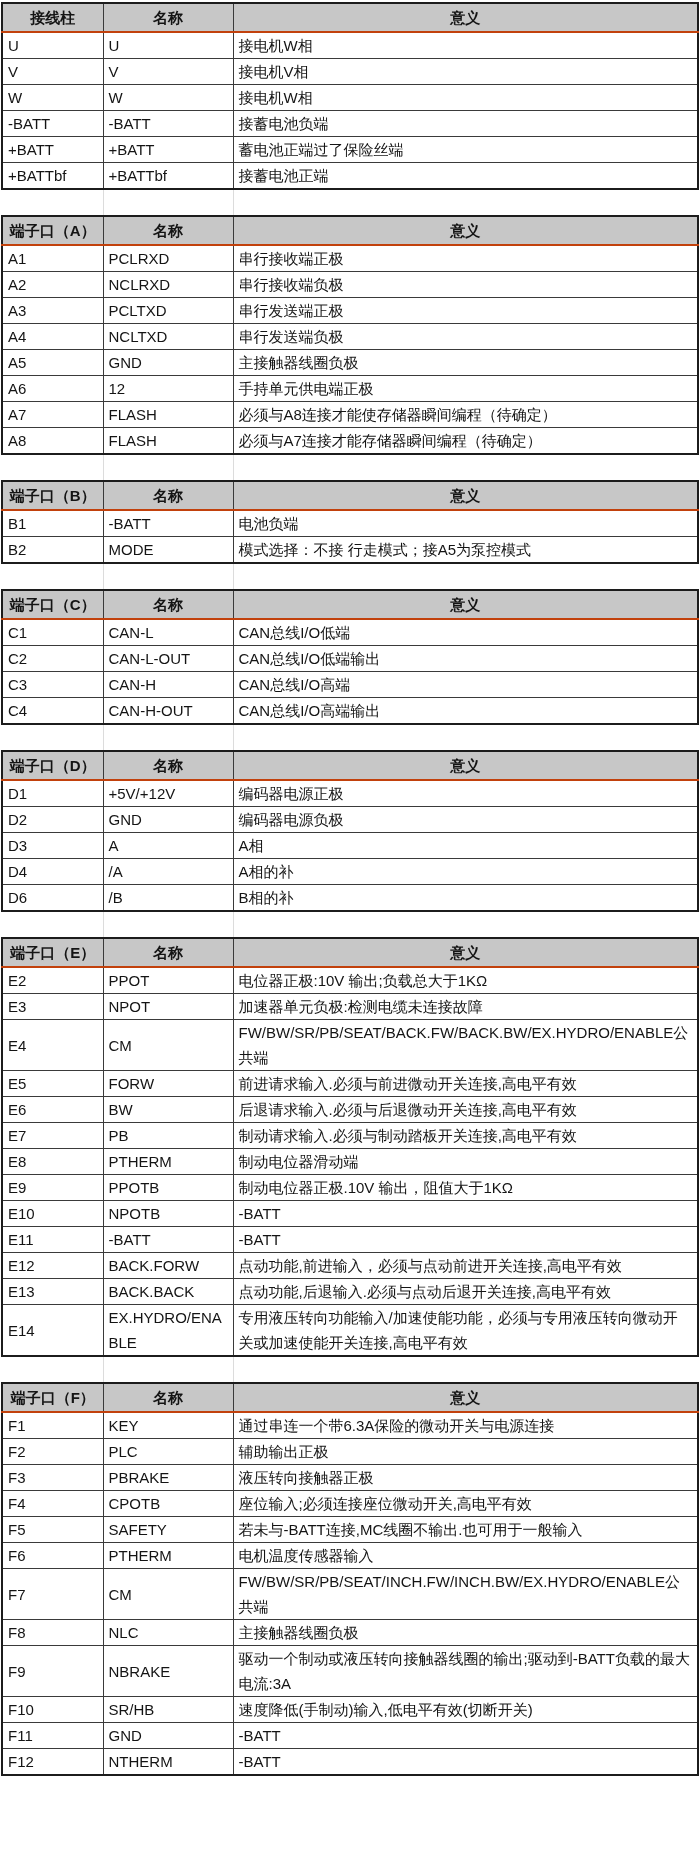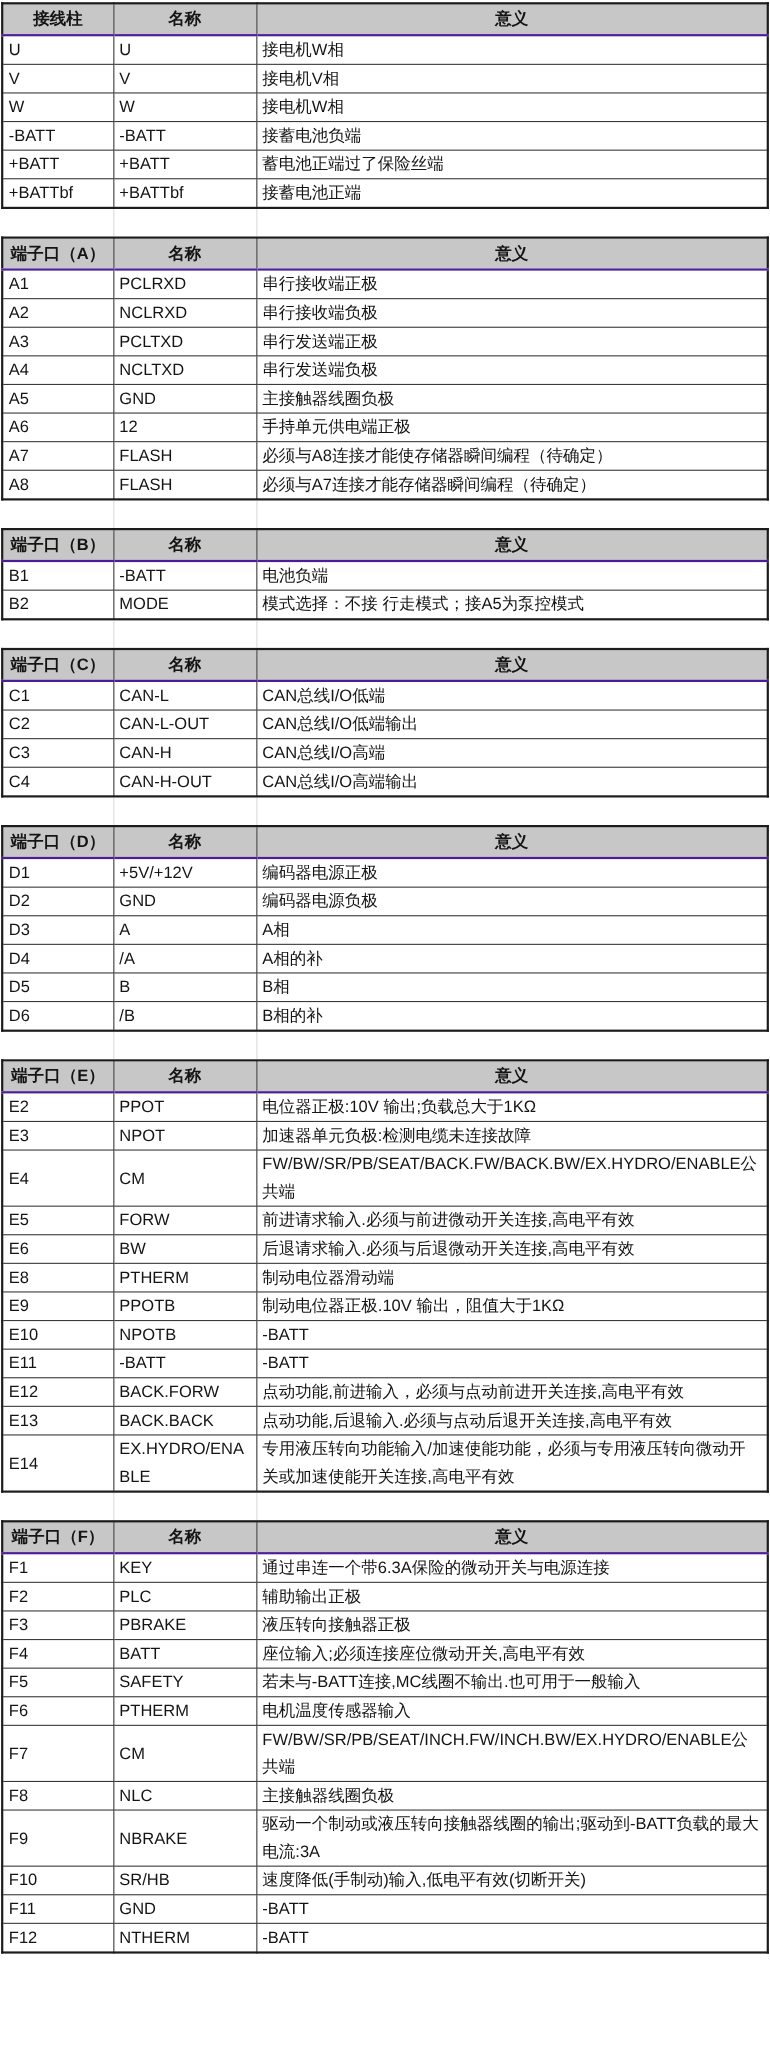--- a/index.html
+++ b/index.html
@@ -33,21 +33,21 @@
     line-height: 25px;
     padding: 0 5px;
     vertical-align: middle;
     word-break: break-all;
     overflow: hidden;
   }
   table.pin-table th {
     background: #c7c7c7;
     font-weight: 700;
     text-align: center;
-    border-bottom: 2px solid #4c1d95;
+    border-bottom: 2px solid #c2410c;
     white-space: nowrap;
     padding: 1px 2px;
   }
   table.pin-table td {
     text-align: left;
     background: #ffffff;
   }
   .gap {
     height: 25px;
     position: relative;
@@ -274,25 +274,20 @@
           <td>D3</td>
           <td>A</td>
           <td>A相</td>
         </tr>
         <tr>
           <td>D4</td>
           <td>/A</td>
           <td>A相的补</td>
         </tr>
         <tr>
-          <td>D5</td>
-          <td>B</td>
-          <td>B相</td>
-        </tr>
-        <tr>
           <td>D6</td>
           <td>/B</td>
           <td>B相的补</td>
         </tr>
       </tbody>
     </table>
     <div class="gap">
       <div class="gl g1"></div>
       <div class="gl g2"></div>
     </div>
@@ -329,20 +324,25 @@
           <td>E5</td>
           <td>FORW</td>
           <td>前进请求输入.必须与前进微动开关连接,高电平有效</td>
         </tr>
         <tr>
           <td>E6</td>
           <td>BW</td>
           <td>后退请求输入.必须与后退微动开关连接,高电平有效</td>
         </tr>
         <tr>
+          <td>E7</td>
+          <td>PB</td>
+          <td>制动请求输入.必须与制动踏板开关连接,高电平有效</td>
+        </tr>
+        <tr>
           <td>E8</td>
           <td>PTHERM</td>
           <td>制动电位器滑动端</td>
         </tr>
         <tr>
           <td>E9</td>
           <td>PPOTB</td>
           <td>制动电位器正极.10V 输出，阻值大于1KΩ</td>
         </tr>
         <tr>
@@ -400,21 +400,21 @@
           <td>PLC</td>
           <td>辅助输出正极</td>
         </tr>
         <tr>
           <td>F3</td>
           <td>PBRAKE</td>
           <td>液压转向接触器正极</td>
         </tr>
         <tr>
           <td>F4</td>
-          <td>BATT</td>
+          <td>CPOTB</td>
           <td>座位输入;必须连接座位微动开关,高电平有效</td>
         </tr>
         <tr>
           <td>F5</td>
           <td>SAFETY</td>
           <td>若未与-BATT连接,MC线圈不输出.也可用于一般输入</td>
         </tr>
         <tr>
           <td>F6</td>
           <td>PTHERM</td>

